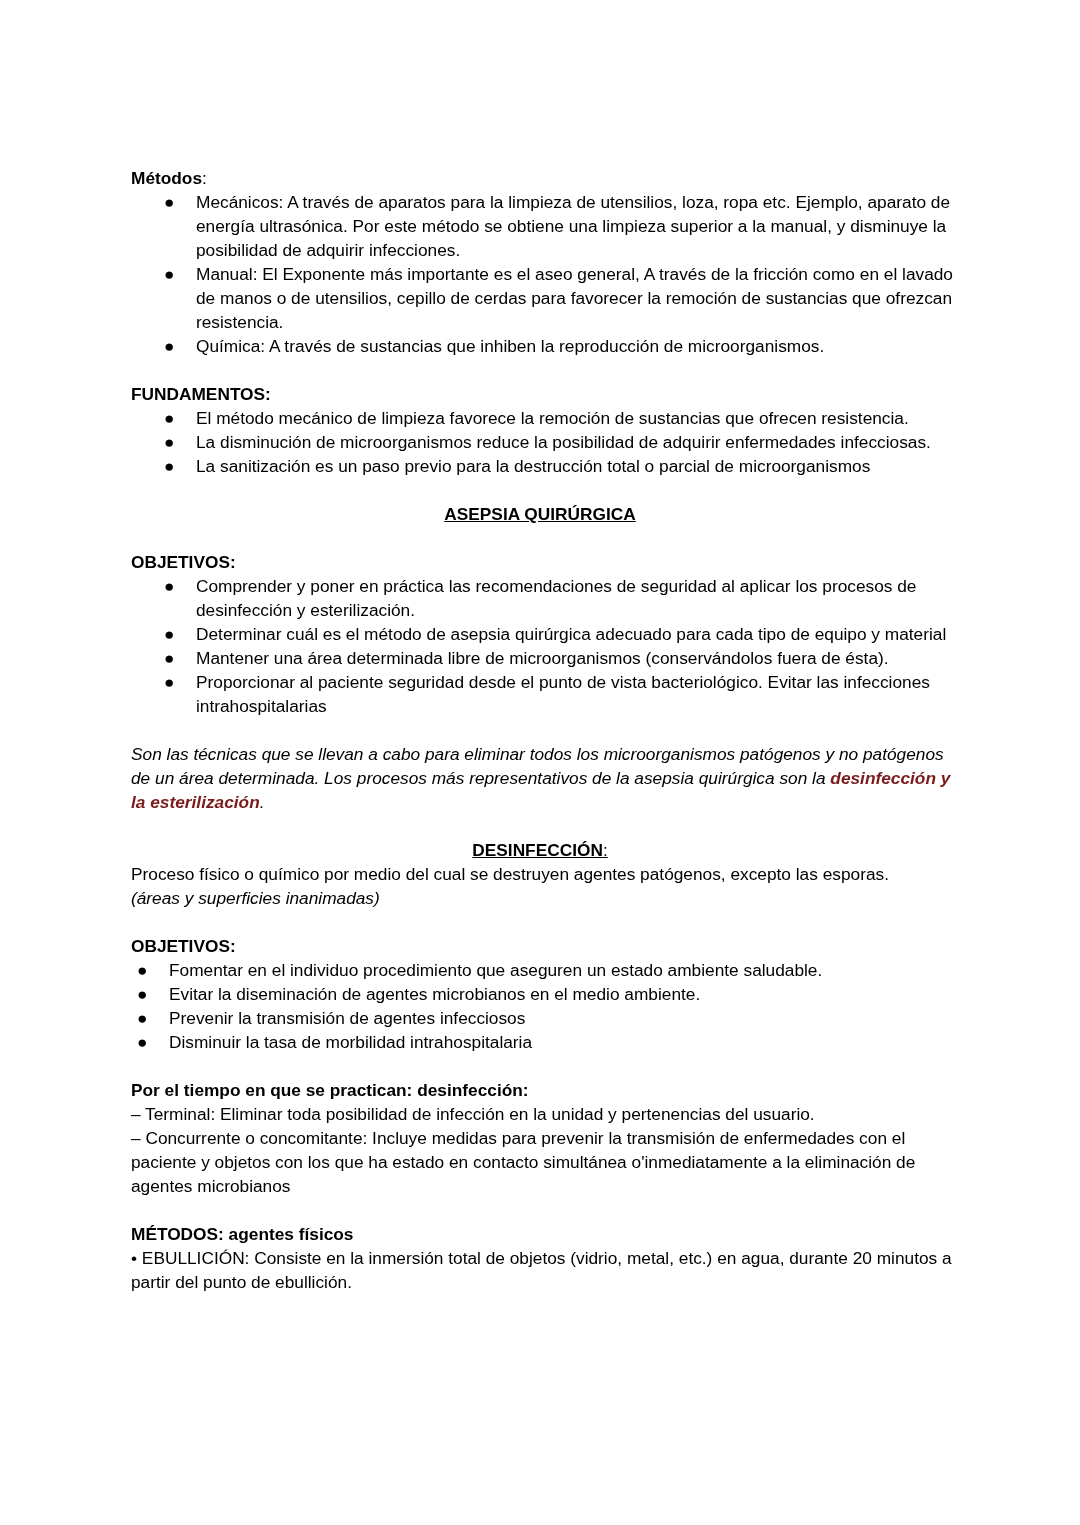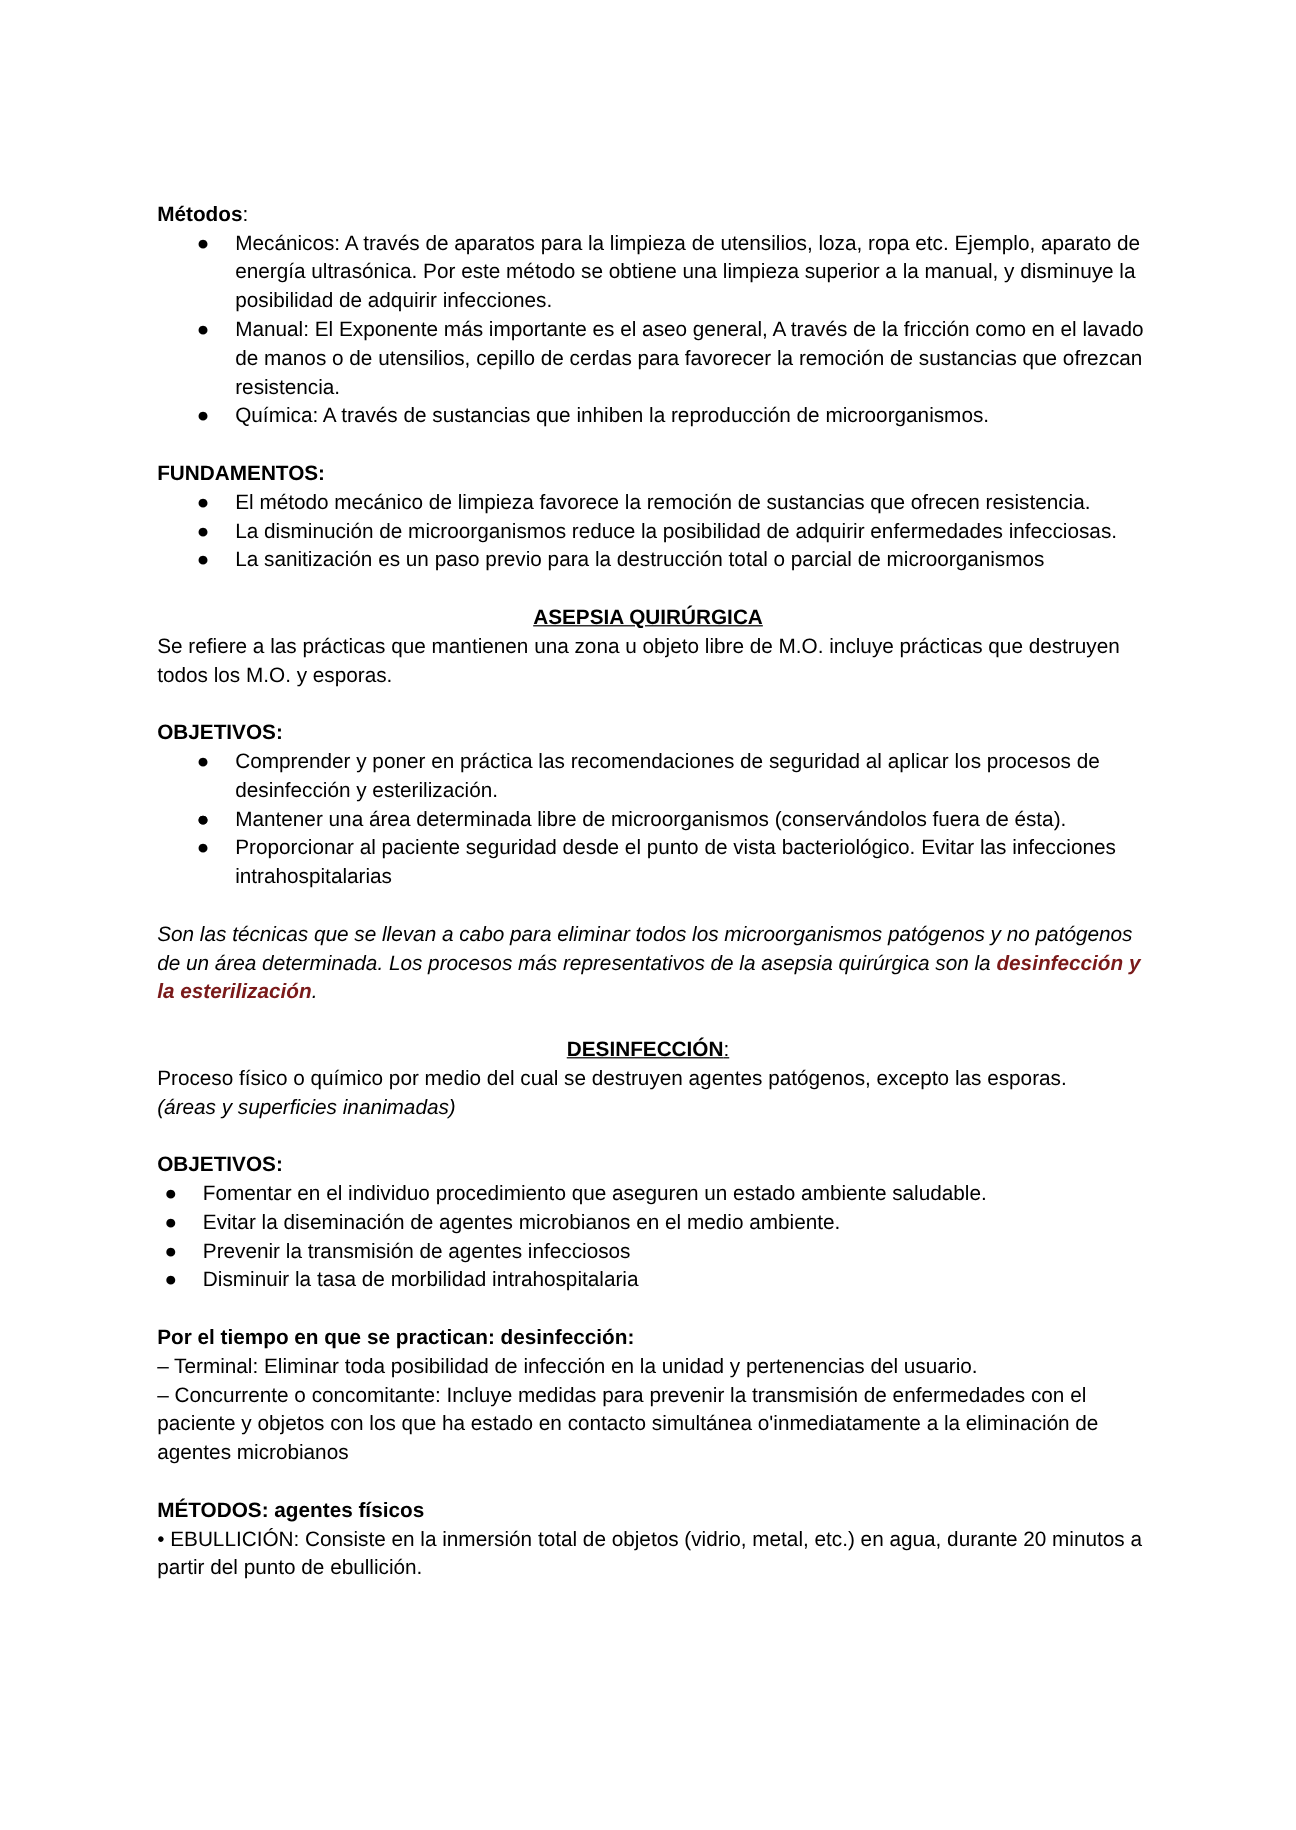--- a/index.html
+++ b/index.html
@@ -35,27 +35,26 @@
 
   <div class="line b">FUNDAMENTOS:</div>
   <ul class="bul">
     <li><span class="dot">●</span><span>El método mecánico de limpieza favorece la remoción de sustancias que ofrecen resistencia.</span></li>
     <li><span class="dot">●</span><span>La disminución de microorganismos reduce la posibilidad de adquirir enfermedades infecciosas.</span></li>
     <li><span class="dot">●</span><span>La sanitización es un paso previo para la destrucción total o parcial de microorganismos</span></li>
   </ul>
   <div class="gap"></div>
 
   <div class="line b center">ASEPSIA QUIRÚRGICA</div>
-  <div style="line-height:24px;">Se refiere a las prácticas que mantienen una zona u objeto libre de M.O. incluye prácticas que destruyen todos los M.O. y esporas.</div>
   <div class="gap"></div>
 
   <div class="line b">OBJETIVOS:</div>
   <ul class="bul">
     <li><span class="dot">●</span><span>Comprender y poner en práctica las recomendaciones de seguridad al aplicar los procesos de desinfección y esterilización.</span></li>
-    <li><span class="dot">●</span></li>
+    <li><span class="dot">●</span><span>Determinar cuál es el método de asepsia quirúrgica adecuado para cada tipo de equipo y material</span></li>
     <li><span class="dot">●</span><span>Mantener una área determinada libre de microorganismos (conservándolos fuera de ésta).</span></li>
     <li><span class="dot">●</span><span>Proporcionar al paciente seguridad desde el punto de vista bacteriológico. Evitar las infecciones intrahospitalarias</span></li>
   </ul>
   <div class="gap"></div>
 
   <div style="line-height:24px;font-style:italic;"><span>Son las técnicas que se llevan a cabo para eliminar todos los microorganismos patógenos y no patógenos de un área determinada. Los procesos más representativos de la asepsia quirúrgica son la </span><span class="hl">desinfección y la esterilización</span><span>.</span></div>
   <div class="gap"></div>
 
   <div class="line center"><span class="b">DESINFECCIÓN</span><span>:</span></div>
   <div style="line-height:24px;">Proceso físico o químico por medio del cual se destruyen agentes patógenos, excepto las esporas.</div>

